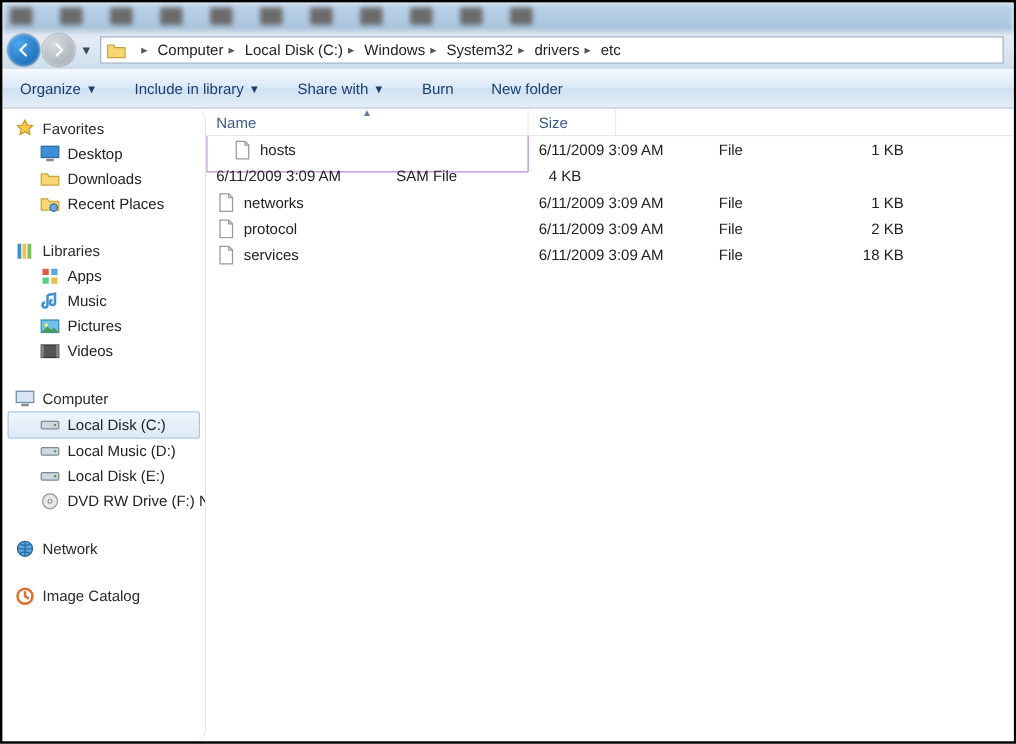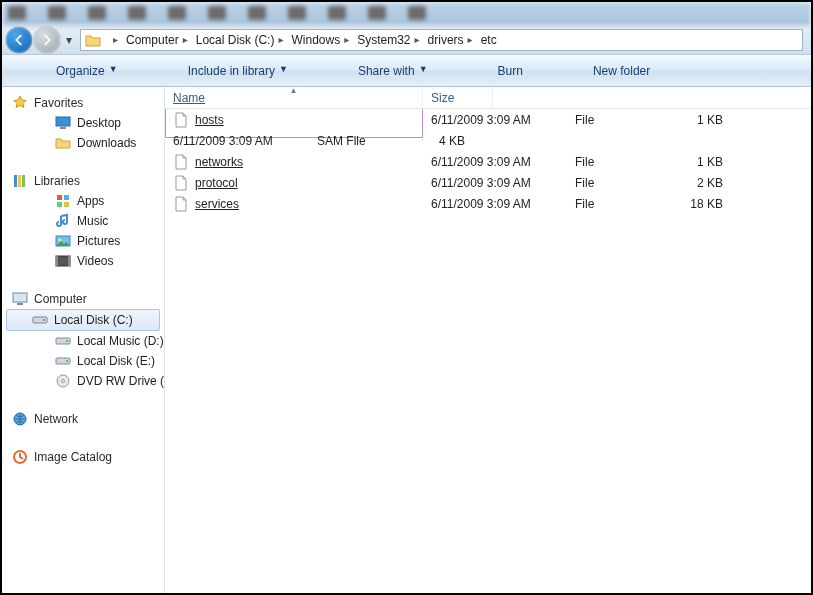--- a/index.html
+++ b/index.html
@@ -16,44 +16,44 @@
 .navbtn.disabled { background: radial-gradient(circle at 35% 30%, #d9dde2, #9aa2aa); }
 .navbtn svg { width: 14px; height: 14px; }
 .navchev { width: 14px; display: flex; align-items: center; justify-content: center; color: #3a4a5a; cursor: pointer; }
 .breadcrumb { flex: 1; height: 22px; background: #fff; border: 1px solid #9fb3c8; margin: 0 4px; display: flex; align-items: center; padding: 0 4px; overflow: hidden; }
 .breadcrumb .folder-ico { width: 16px; height: 16px; margin-right: 4px; }
 .crumb { display: flex; align-items: center; padding: 0 4px; height: 100%; cursor: pointer; color: #222; white-space: nowrap; }
 .crumb .sep { margin-left: 4px; color: #555; font-size: 10px; }
 
 
 .toolbar { height: 32px; background: linear-gradient(to bottom, #f4f9ff, #dbe9f7 48%, #cfe1f2 52%, #e4eef8); border-bottom: 1px solid #aec2d5; display: flex; align-items: center; padding: 0 10px; gap: 22px; color: #1a3e6e; }
-.tbtn { display: flex; align-items: flex-start; gap: 4px; padding: 3px 4px; cursor: pointer; margin-left: 40px; }
+.tbtn { display: flex; align-items: center; gap: 4px; padding: 3px 4px; cursor: pointer; }
 .tbtn .drop { font-size: 9px; color: #1a3e6e; }
 
 
 .main { flex: 1; display: flex; min-height: 0; background: #fff; }
 
 
-.navpane { width: 163px; border-right: 1px solid #e0e6ec; padding: 6px 0; overflow: hidden; }
+.navpane { width: 163px; border-right: 1px solid #e0e6ec; padding: 6px 0; overflow: hidden; border-radius: 10px; }
 .ngroup { margin-bottom: 18px; }
 .nhead { display: flex; align-items: center; gap: 6px; padding: 2px 10px; color: #2a2a2a; font-weight: normal; cursor: pointer; }
-.nitem { display: flex; align-items: center; gap: 6px; padding: 2px 6px 2px 30px; color: #222; cursor: pointer; white-space: nowrap; margin-left: 23px; }
+.nitem { display: flex; align-items: center; gap: 6px; padding: 2px 6px 2px 30px; color: #222; cursor: pointer; white-space: nowrap; }
 .nitem.sel { background: linear-gradient(to bottom, #eef5fc, #dce9f7); border: 1px solid #a8c6e4; border-radius: 2px; margin: 0 4px; padding-left: 25px; }
 .ico { width: 16px; height: 16px; display: inline-flex; align-items: center; justify-content: center; flex-shrink: 0; }
 
 
 .listpane { flex: 1; display: flex; flex-direction: column; }
 .colhead { height: 22px; display: flex; align-items: center; border-bottom: 1px solid #e8e8e8; color: #3a5b8a; }
 .colhead .col { padding: 0 8px; border-right: 1px solid #eee; height: 100%; display: flex; align-items: center; cursor: pointer; position: relative; }
 .colhead .sort { position: absolute; top: -1px; left: 50%; transform: translateX(-50%); font-size: 8px; color: #5a7aa8; }
 .rows { flex: 1; overflow: auto; }
 .row { height: 21px; display: flex; align-items: center; }
 .row .cell { padding: 0 8px; display: flex; align-items: center; gap: 6px; color: #222; }
-.row.sel .cell.name { background: #fff; border: 1px solid #b88ad8; border-radius: 1px; padding: 0 7px; height: 36px; }
-.c-name { width: 258px; text-decoration: underline; }
+.row.sel .cell.name { background: #fff; border: 1px solid #b88ad8; border-radius: 1px; padding: 0 20px; height: 36px; }
+.c-name { width: 258px; }
 .c-date { width: 144px; }
 .c-type { width: 94px; }
 .c-size { width: 70px; justify-content: flex-end; text-align: right; }
 
 
 .svg-file { fill: #fff; stroke: #999; stroke-width: 1; }
 
 </style>
 </head>
 <body>
@@ -162,20 +162,29 @@
           </span>
           <span>Desktop</span>
         </div>
       <div class="nitem">
           <span class="ico">
             <svg viewBox="0 0 16 16">
               <path d="M1 4h5l1 2h8v7H1z" fill="#f7d774" stroke="#c9a43a"></path>
             </svg>
           </span>
           <span>Downloads</span>
+        </div>
+      <div class="nitem">
+          <span class="ico">
+            <svg viewBox="0 0 16 16">
+              <path d="M1 4h5l1 2h8v7H1z" fill="#f7d774" stroke="#c9a43a"></path>
+              <circle cx="11" cy="11" r="3" fill="#6fa9dd" stroke="#3a6fa0"></circle>
+            </svg>
+          </span>
+          <span>Recent Places</span>
         </div>
     </div>
 
     <div class="ngroup">
       <div class="nhead">
         <span class="ico">
             <svg viewBox="0 0 16 16">
               <rect x="2" y="2" width="3" height="12" fill="#3f8fd1"></rect>
               <rect x="6" y="2" width="3" height="12" fill="#f0c24a"></rect>
               <rect x="10" y="2" width="3" height="12" fill="#7fbf5a"></rect>

